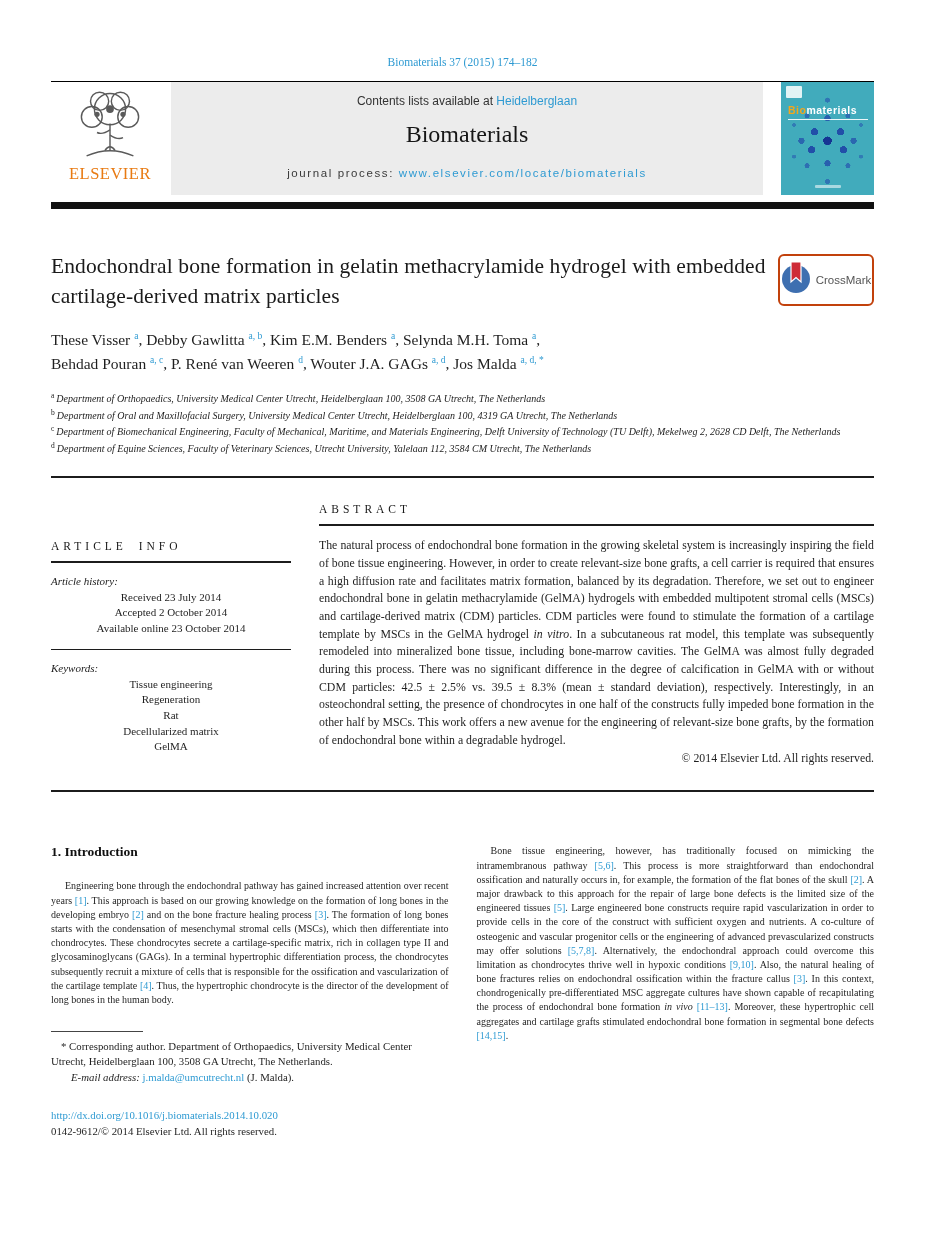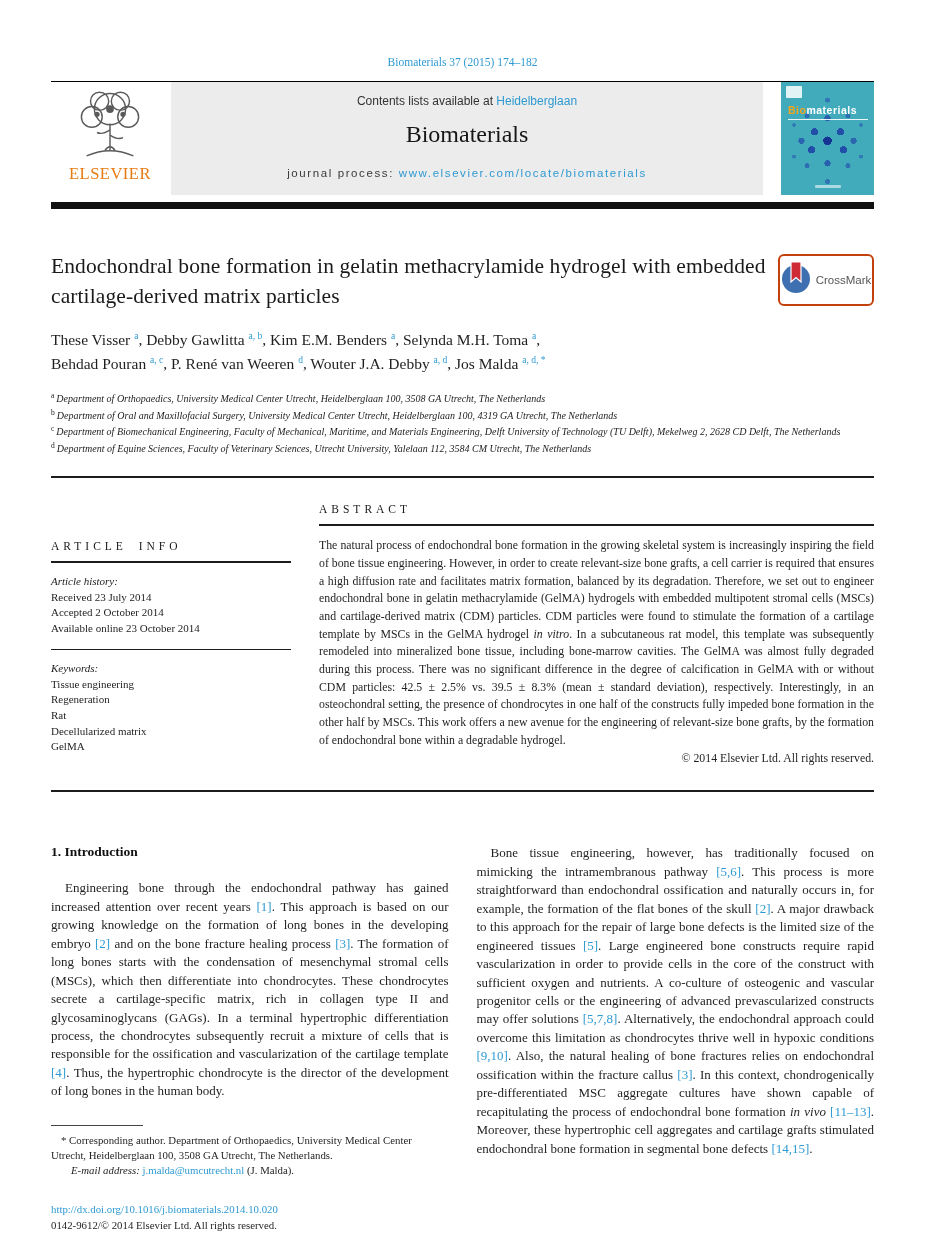--- a/index.html
+++ b/index.html
@@ -68,33 +68,33 @@
 
   .rule-full-2 { border-top:2px solid #1c1c1c; margin-top:19px; }
 
   
   .info-grid { display:flex; gap:28px; margin-top:0; }
   .info-col { width:240px; flex:none;margin-top:37px; }
   .abs-col { flex:1; }
   .sec-head { font-size:11.5px; letter-spacing:4px; word-spacing:5px; color:#1a1a1a; margin-top:25px; }
   .head-rule { border-top:2px solid #1c1c1c; margin-top:9px; }
   .hist-label, .kw-label { font-style:italic; font-size:11px; margin-top:11px; line-height:1.4; }
-  .hist-list div, .kw-list div { font-size:11px; line-height:1.42; color:#1f1f1f; }
+  .hist-list div, .kw-list div { font-size:11px; line-height:1.42; color:#1f1f1f;text-align:center; }
   .mid-rule { border-top:1px solid #1c1c1c; margin-top:13px; }
   .abstract-text { font-size:11.8px; line-height:1.5; text-align:justify; color:#1f1f1f; margin-top:11px; }
   .abstract-text .it { font-style:italic; }
   .copyright { font-size:11.8px; text-align:right; margin-top:2px; color:#1f1f1f; }
 
   .rule-bottom { border-top:2px solid #1c1c1c; margin-top:24px; }
 
   
   .body-cols { display:flex; gap:28px; margin-top:52px; }
   .col { flex:1; }
   .sec-title { font-size:13.5px; font-weight:bold; color:#111; margin-bottom:19px; }
-  .para { font-size:13px; line-height:1.42; text-align:justify; color:#1f1f1f; text-indent:14px; }
+  .para { font-size:10px; line-height:1.42; text-align:justify; color:#1f1f1f; text-indent:14px; }
   .para .cite { color:#2e9ad2; }
   .para .it { font-style:italic; }
 
   
   .footnote { margin-top:24px; }
   .fn-rule { width:92px; border-top:1px solid #444; margin-bottom:7px; }
   .fn-text { font-size:10.8px; line-height:1.42; color:#1f1f1f; }
   .fn-star { text-indent:10px; }
   .fn-email { text-indent:20px; }
   .fn-email .it { font-style:italic; }
@@ -166,21 +166,21 @@
           <circle cx="15" cy="18" r="14" fill="#3e6fb0"></circle>
           <path d="M10 1 h10 v20 l-5 -4.5 l-5 4.5 z" fill="#ce2b37" stroke="#ffffff" stroke-width="1.2"></path>
         </svg>
       </span>
       <span class="crossmark-label">CrossMark</span>
     </div>
   </div>
 
   <div class="authors">
     <div><span>These Visser </span><sup class="asup">a</sup><span>, </span><span>Debby Gawlitta </span><sup class="asup">a, b</sup><span>, </span><span>Kim E.M. Benders </span><sup class="asup">a</sup><span>, </span><span>Selynda M.H. Toma </span><sup class="asup">a</sup><span>,</span></div>
-    <div><span>Behdad Pouran </span><sup class="asup">a, c</sup><span>, </span><span>P. René van Weeren </span><sup class="asup">d</sup><span>, </span><span>Wouter J.A. Debby </span><sup class="asup">a, d</sup><span>, </span><span>Jos Malda </span><sup class="asup">a, d, *</sup></div>
+    <div><span>Behdad Pouran </span><sup class="asup">a, c</sup><span>, </span><span>P. René van Weeren </span><sup class="asup">d</sup><span>, </span><span>Wouter J.A. GAGs </span><sup class="asup">a, d</sup><span>, </span><span>Jos Malda </span><sup class="asup">a, d, *</sup></div>
   </div>
 
   <div class="affils">
       <div class="affil-line"><sup>a</sup><span>Department of Orthopaedics, University Medical Center Utrecht, Heidelberglaan 100, 3508 GA Utrecht, The Netherlands</span></div>
       <div class="affil-line"><sup>b</sup><span>Department of Oral and Maxillofacial Surgery, University Medical Center Utrecht, Heidelberglaan 100, 4319 GA Utrecht, The Netherlands</span></div>
       <div class="affil-line"><sup>c</sup><span>Department of Biomechanical Engineering, Faculty of Mechanical, Maritime, and Materials Engineering, Delft University of Technology (TU Delft), Mekelweg 2, 2628 CD Delft, The Netherlands</span></div>
       <div class="affil-line"><sup>d</sup><span>Department of Equine Sciences, Faculty of Veterinary Sciences, Utrecht University, Yalelaan 112, 3584 CM Utrecht, The Netherlands</span></div>
     </div>
 
   <div class="rule-full-2"></div>

